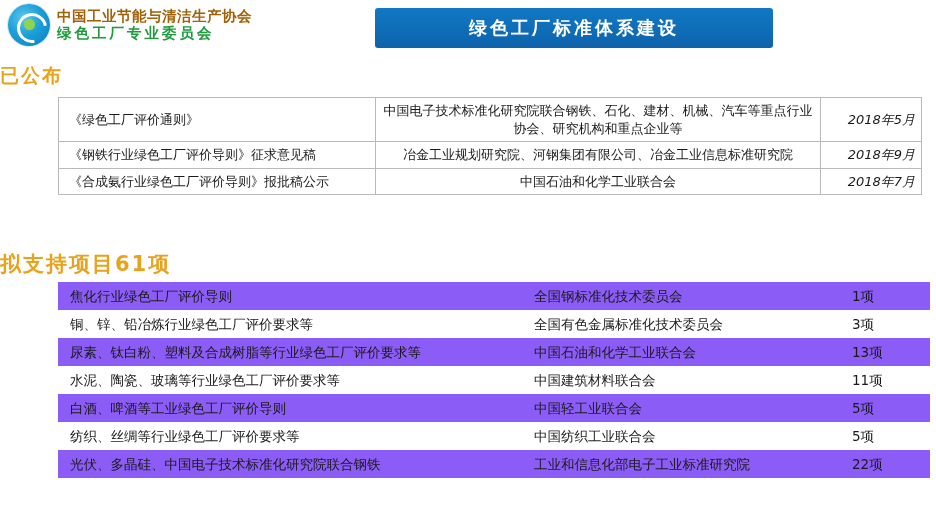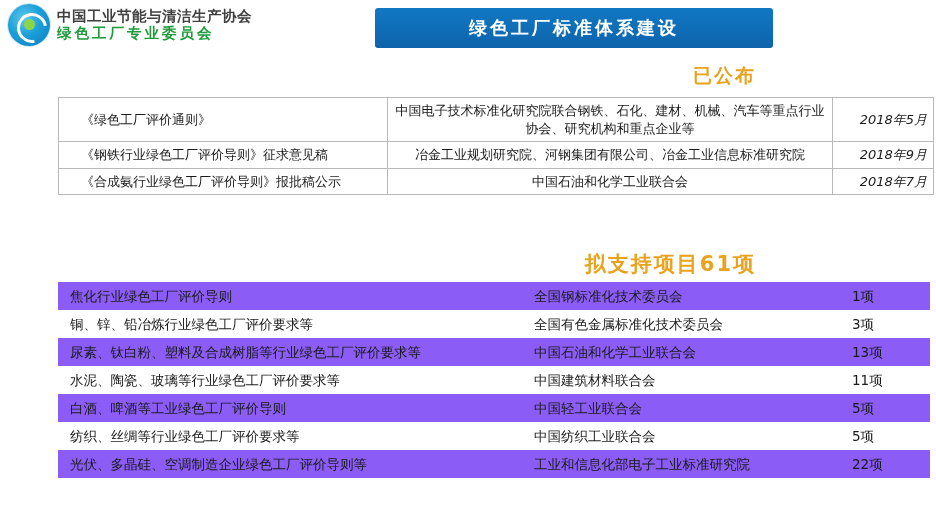--- a/index.html
+++ b/index.html
@@ -59,21 +59,21 @@
     width: 11px; height: 11px;
     border-radius: 50%;
     background: #8dd64a;
   }
   .logo-text {
     line-height: 1.15;
   }
   .logo-line1 {
     font-size: 14.5px;
     font-weight: bold;
-    color: #404040;
+    color: #a16207;
     letter-spacing: 0.5px;
     white-space: nowrap;
   }
   .logo-line2 {
     font-size: 14.5px;
     font-weight: bold;
     color: #1f9b3d;
     letter-spacing: 3px;
     white-space: nowrap;
   }
@@ -91,21 +91,21 @@
   .title-banner .title-text {
     color: #ffffff;
     font-size: 18px;
     font-weight: bold;
     letter-spacing: 3px;
   }
   
   .section-heading {
     position: absolute;
     width: 756px;
-    text-align: right;
+    text-align: left;
     color: #e8a21c;
     font-weight: bold;
     letter-spacing: 2px;
   }
   #published-heading {
     top: 63px;
     font-size: 19px;
   }
   #planned-heading {
     top: 250px;
@@ -126,21 +126,21 @@
     border: 1px solid #b9b9b9;
     font-size: 13px;
     color: #1a1a1a;
     padding: 4px 6px;
     line-height: 1.35;
     background: #ffffff;
   }
   #published-table td.c-name {
     width: 300px;
     text-align: left;
-    padding-left: 22px;
+    padding-left: 10px;
   }
   #published-table td.c-org {
     width: 432px;
     text-align: center;
   }
   #published-table td.c-date {
     width: 88px;
     text-align: right;
     font-style: italic;
   }
@@ -233,20 +233,20 @@
         <td class="p-name">白酒、啤酒等工业绿色工厂评价导则</td>
         <td class="p-org">中国轻工业联合会</td>
         <td class="p-cnt">5项</td>
       </tr>
       <tr class="even">
         <td class="p-name">纺织、丝绸等行业绿色工厂评价要求等</td>
         <td class="p-org">中国纺织工业联合会</td>
         <td class="p-cnt">5项</td>
       </tr>
       <tr class="odd">
-        <td class="p-name">光伏、多晶硅、空调制造企业绿色工厂评价导则等</td>
+        <td class="p-name">光伏、多晶硅、中国电子技术标准化研究院联合钢铁</td>
         <td class="p-org">工业和信息化部电子工业标准研究院</td>
         <td class="p-cnt">22项</td>
       </tr>
     </tbody>
   </table>
 
 </div>
 
 </body></html>

